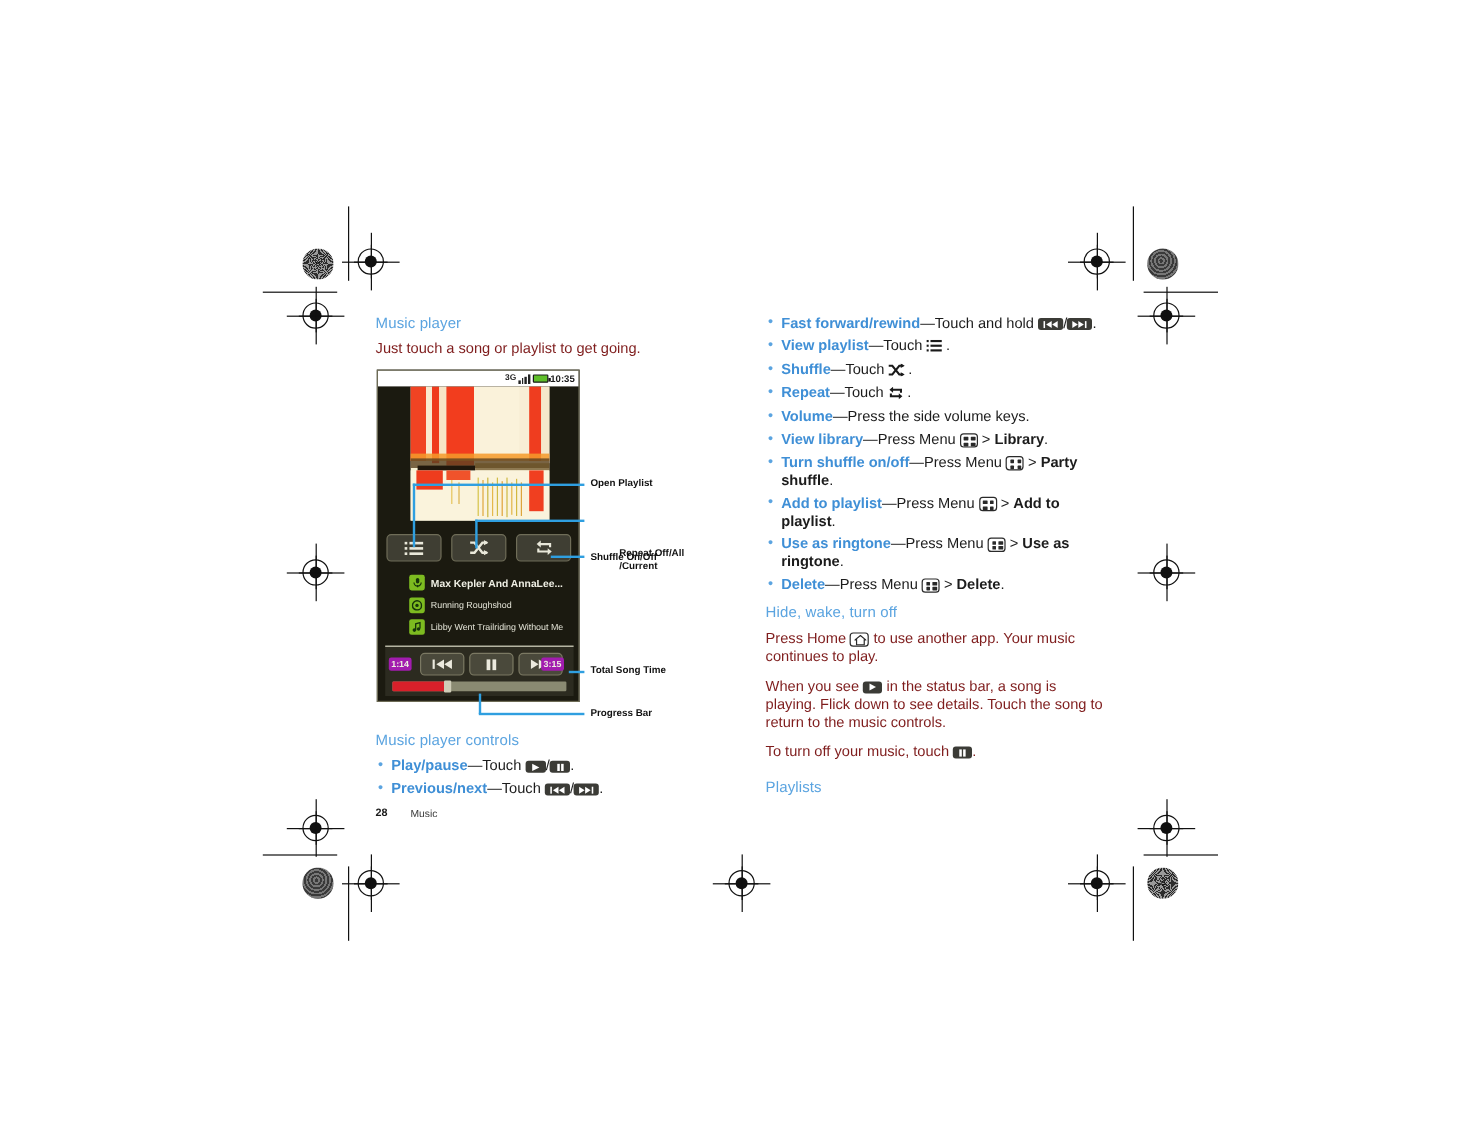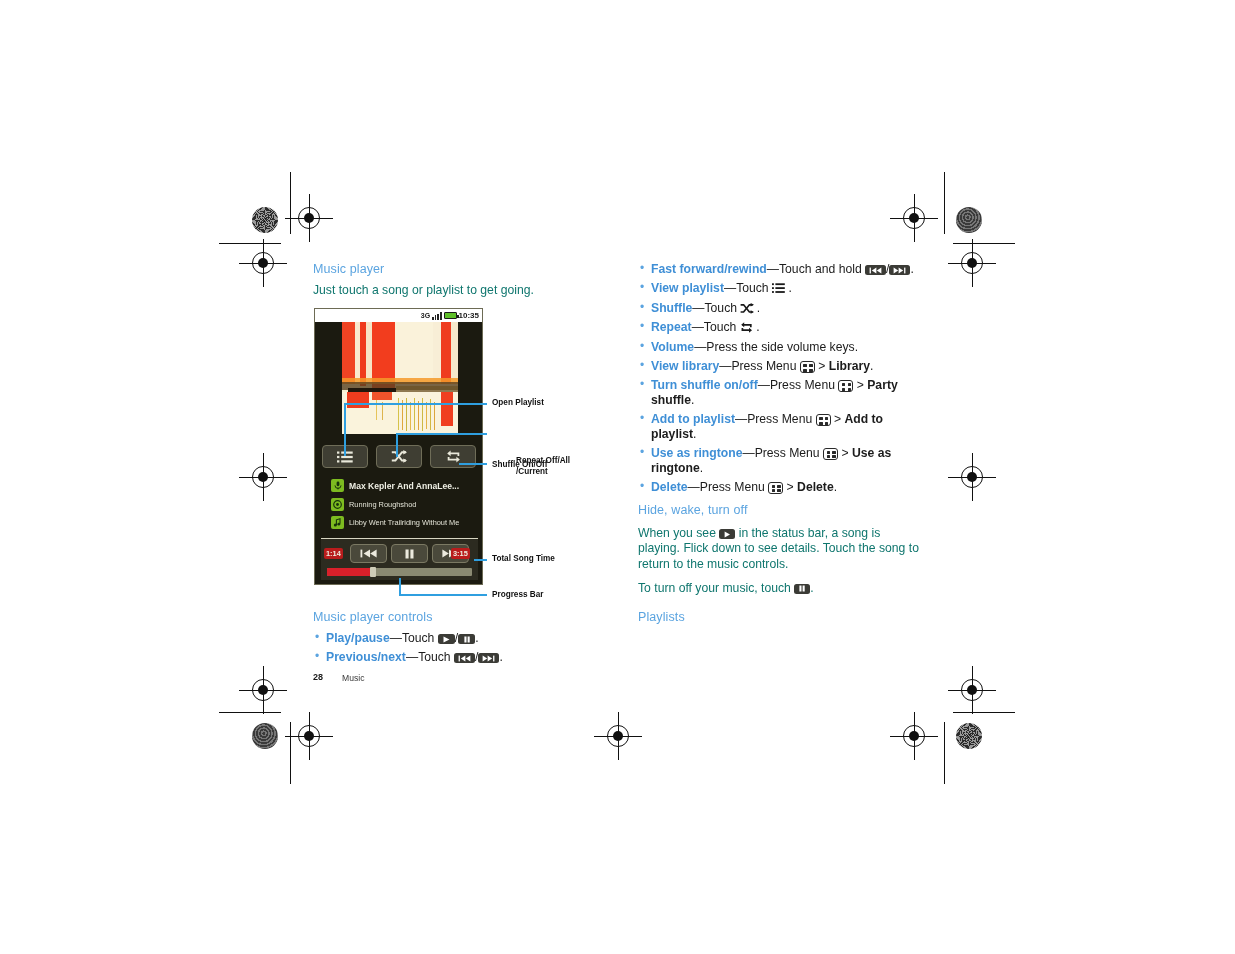--- a/index.html
+++ b/index.html
@@ -31,21 +31,21 @@
     background:
       repeating-radial-gradient(circle at 45% 40%, #3a3a3a 0 1.5px, #777 1.5px 3px),
       #555;
   }
 
   .trim { position:absolute; background:#111; }
 
   
   .col { position:absolute; }
   .h-blue { color:#5ba4e0; font-size:12.5px; letter-spacing:.1px; }
-  .body-t { font-size:12.2px; line-height:15.2px; color:#0f766e; }
+  .body-t { font-size:12.2px; line-height:15.2px; color:#7f1d1d; }
   .bold { font-weight:bold; }
   ul.bl { list-style:none; margin:0; padding:0; }
   ul.bl li { position:relative; padding-left:13px; margin-bottom:4.6px; font-size:12.2px; line-height:14.6px; color:#1c1c1c; }
   ul.bl li:before { content:"\2022"; position:absolute; left:2px; top:-1px; color:#5ba4e0; font-size:12px; }
   .term { color:#3f8fd6; font-weight:bold; }
 
   
   .k {
     display:inline-block; vertical-align:-2px;
     background:#3b3b36; border-radius:2.5px;
@@ -74,32 +74,32 @@
   #statusbar .g3 { font-size:7px; font-weight:bold; }
 
   #art { position:absolute; left:27px; top:13px; width:116px; height:112px; overflow:hidden; }
   #art .base { position:absolute; inset:0; background:#f6efd2; }
   #art .s { position:absolute; }
 
   .ctrlrow { position:absolute; left:7px; top:136px; width:155px; display:flex; gap:8px; }
   .ctrlbtn { width:46px; height:23px; background:#3f3e33; border:1px solid #6f6d58; border-radius:4px;
              display:flex; align-items:center; justify-content:center; }
 
-  .songrow { position:absolute; left:16px; display:flex; align-items:center; gap:5px; }
+  .songrow { position:absolute; left:26px; display:flex; align-items:center; gap:5px; }
   .sicon { width:13px; height:13px; border-radius:2px; background:#7dbb20; display:flex;
            align-items:center; justify-content:center; flex:0 0 auto; }
   .stext { color:#efefe4; font-size:8.6px; font-weight:bold; white-space:nowrap; }
   .stext.sm { font-size:7.4px; font-weight:normal; color:#e3e3d6; }
 
   #transport { position:absolute; left:6px; top:229px; width:157px; height:42px;
                background:#2c2b20; border-top:1.5px solid #d8d6c2; }
   .tbtn { position:absolute; top:5px; height:19px; background:#4a493b; border:1px solid #7b7963;
           border-radius:4px; display:flex; align-items:center; justify-content:center; }
   .ttime { position:absolute; top:9px; font-size:7.4px; color:#eeeee0; font-weight:bold;
-           background:#b91c1c; padding:1px 2px; border-radius:2px; }
+           background:#a21caf; padding:1px 2px; border-radius:2px; }
   #progress { position:absolute; left:6px; top:29px; width:145px; height:8px;
               background:#8a8a72; border-radius:1px; }
   #progfill { position:absolute; left:0; top:0; height:8px; width:46px; background:#d8202a; border-radius:1px; }
   #proghandle { position:absolute; left:43px; top:-1px; width:6px; height:10px; background:#cfcdb8; border-radius:1px; }
 
   
   .lead { position:absolute; background:#2f9fe0; }
   .calabel { position:absolute; font-size:8.2px; font-weight:bold; color:#111; line-height:10.5px; }
 
   #pagenum { position:absolute; left:313px; top:672px; font-size:9px; font-weight:bold; color:#1a1a1a; }
@@ -466,20 +466,25 @@
       <span class="term">Use as ringtone</span><span>—Press Menu </span><span class="ko"><i style="left:2.5px;top:2px;width:3.6px;height:3px;"></i><i style="left:8.2px;top:2px;width:3.6px;height:3px;"></i><i style="left:2.5px;top:6.5px;width:3.6px;height:3px;"></i><i style="left:8.2px;top:6.5px;width:3.6px;height:3px;"></i></span><span> &gt; </span><span class="bold">Use as ringtone</span><span>.</span>
     </li>
 
     <li>
       <span class="term">Delete</span><span>—Press Menu </span><span class="ko"><i style="left:2.5px;top:2px;width:3.6px;height:3px;"></i><i style="left:8.2px;top:2px;width:3.6px;height:3px;"></i><i style="left:2.5px;top:6.5px;width:3.6px;height:3px;"></i><i style="left:8.2px;top:6.5px;width:3.6px;height:3px;"></i></span><span> &gt; </span><span class="bold">Delete</span><span>.</span>
     </li>
   </ul>
 
   <div class="h-blue" style="margin-top:9px;">Hide, wake, turn off</div>
 
+  <p class="body-t" style="margin:8px 0 0 0;">
+    <span>Press Home </span><span class="ko" style="width:16px;"><svg width="10" height="9" viewBox="0 0 10 9" style="position:absolute;left:2.5px;top:1px;">
+          <path d="M5 0.6 L9.4 4.2 L8.2 4.2 L8.2 8.4 L1.8 8.4 L1.8 4.2 L0.6 4.2 Z" fill="none" stroke="#2a2a2a" stroke-width="1"></path>
+        </svg></span><span> to use another app. Your music continues to play.</span>
+  </p>
 
   <p class="body-t" style="margin:9px 0 0 0;">
     <span>When you see </span><span class="k" style="min-width:14px;"><svg width="8" height="7" viewBox="0 0 8 7" style="margin-top:1.5px;">
           <path d="M1.6 0.5 L7 3.5 L1.6 6.5 Z" fill="#fff"></path>
         </svg></span><span> in the status bar, a song is playing. Flick down to see details. Touch the song to return to the music controls.</span>
   </p>
 
   <p class="body-t" style="margin:9px 0 0 0;">
     <span>To turn off your music, touch </span><span class="k" style="min-width:14px;"><svg width="8" height="7" viewBox="0 0 8 7" style="margin-top:1.5px;">
           <rect x="1.4" y="0.5" width="2.1" height="6" fill="#fff"></rect>

